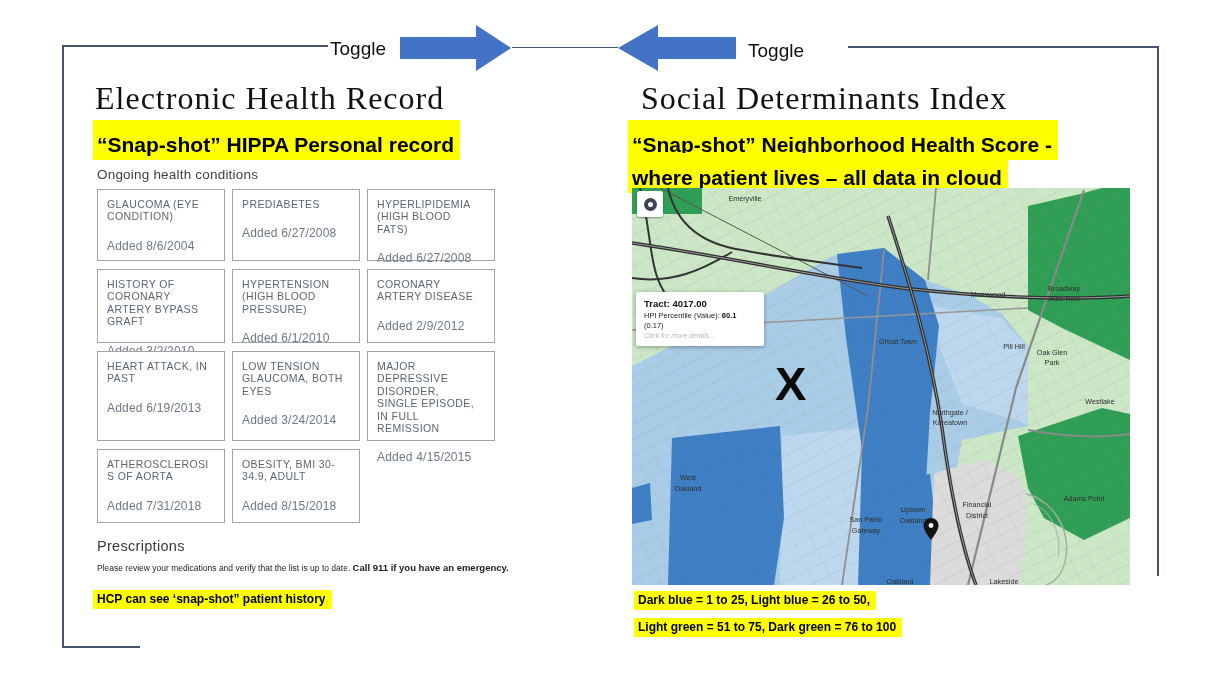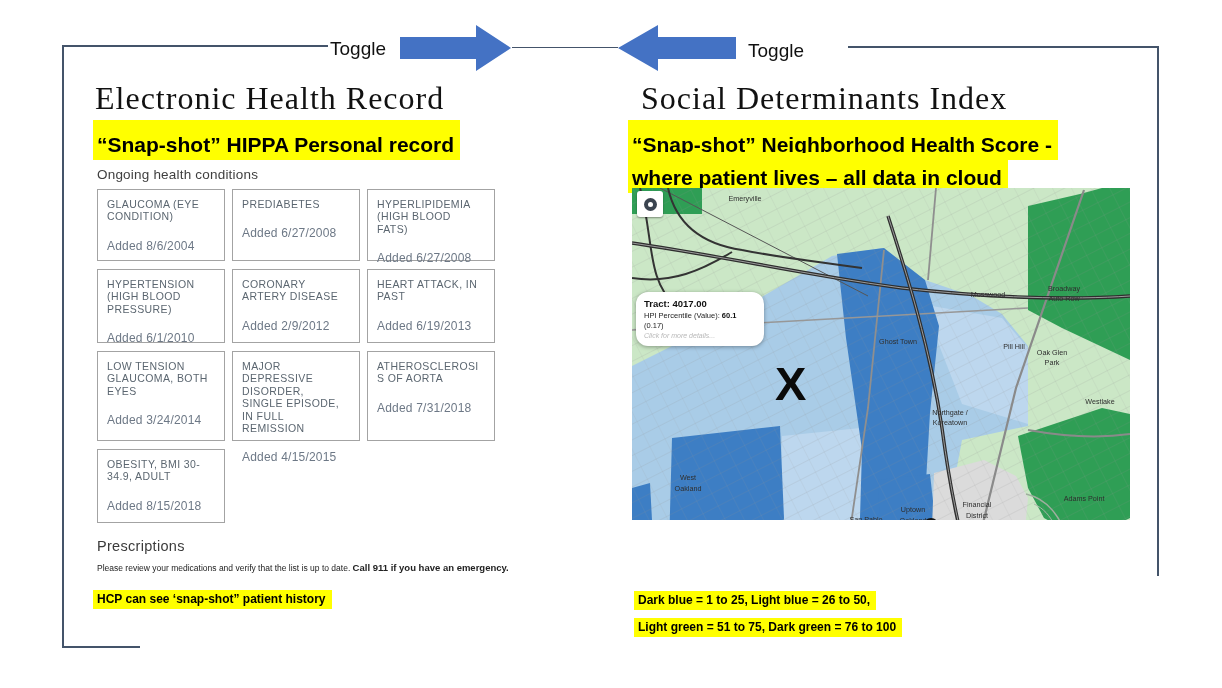--- a/index.html
+++ b/index.html
@@ -28,31 +28,31 @@
   .cond-header{font-size:13.5px;color:#3f3f3f;letter-spacing:.2px}
   .cond-grid{display:grid;grid-template-columns:repeat(3,128px);
              grid-template-rows:72px 74px 90px 74px;gap:8px 7px;margin-top:7px}
   .card{border:1px solid #a3a3a3;background:#fff;padding:8px 12px 0 9px}
   .card .nm{font-size:10.5px;line-height:1.18;letter-spacing:.4px;color:#5b6670}
   .card .dt{font-size:12px;color:#6d7886;margin-top:16px;letter-spacing:.2px}
   .rx-header{font-size:14.5px;color:#3a3a3a;letter-spacing:.3px}
   .rx-note{font-size:8.5px;color:#222}
   .rx-note b{font-size:9.5px}
   
-  .map-wrap{width:498px;height:332px;position:relative;overflow:hidden}
+  .map-wrap{width:498px;height:397px;position:relative;overflow:hidden}
   .map-wrap svg{display:block}
   .mp-lg{fill:var(--map-light-green)}
   .mp-dg{fill:var(--map-dark-green)}
   .mp-lb{fill:var(--map-light-blue)}
   .mp-lb2{fill:#bdd7ee}
   .mp-db{fill:var(--map-dark-blue)}
   .mp-gray{fill:#dbdbdb}
   .map-label{font-size:7.2px;fill:#2e2e2e;font-family:"Liberation Sans",sans-serif}
   .tooltip{position:absolute;left:4px;top:104px;width:128px;background:#fff;
-           border-radius:12px;box-shadow:0 1px 4px rgba(0,0,0,.35);
+           border-radius:2px;box-shadow:0 1px 4px rgba(0,0,0,.35);
            padding:6px 7px 5px 8px;line-height:1.35}
   .tooltip .t1{font-size:9.5px;font-weight:bold;color:#111}
   .tooltip .t2{font-size:7.5px;color:#222}
   .tooltip .t2 b{color:#111}
   .tooltip .t3{font-size:7px;font-style:italic;color:#b8b8b8}
   .x-marker{position:absolute;left:143px;top:168px;font-size:47px;font-weight:bold;
             color:#0a0a0a;font-family:"Liberation Sans",sans-serif}
   .locate-btn{position:absolute;left:5px;top:3px;width:26px;height:26px;background:#fff;
               border-radius:3px;box-shadow:0 1px 2px rgba(0,0,0,.4);
               display:flex;align-items:center;justify-content:center;cursor:pointer}
@@ -90,20 +90,24 @@
         <div class="nm">GLAUCOMA (EYE CONDITION)</div>
         <div class="dt">Added 8/6/2004</div>
       </div>
     <div class="card">
         <div class="nm">PREDIABETES</div>
         <div class="dt">Added 6/27/2008</div>
       </div>
     <div class="card">
         <div class="nm">HYPERLIPIDEMIA (HIGH BLOOD FATS)</div>
         <div class="dt">Added 6/27/2008</div>
+      </div>
+    <div class="card">
+        <div class="nm">HISTORY OF CORONARY ARTERY BYPASS GRAFT</div>
+        <div class="dt">Added 3/2/2010</div>
       </div>
     <div class="card">
         <div class="nm">HYPERTENSION (HIGH BLOOD PRESSURE)</div>
         <div class="dt">Added 6/1/2010</div>
       </div>
     <div class="card">
         <div class="nm">CORONARY ARTERY DISEASE</div>
         <div class="dt">Added 2/9/2012</div>
       </div>
     <div class="card">

